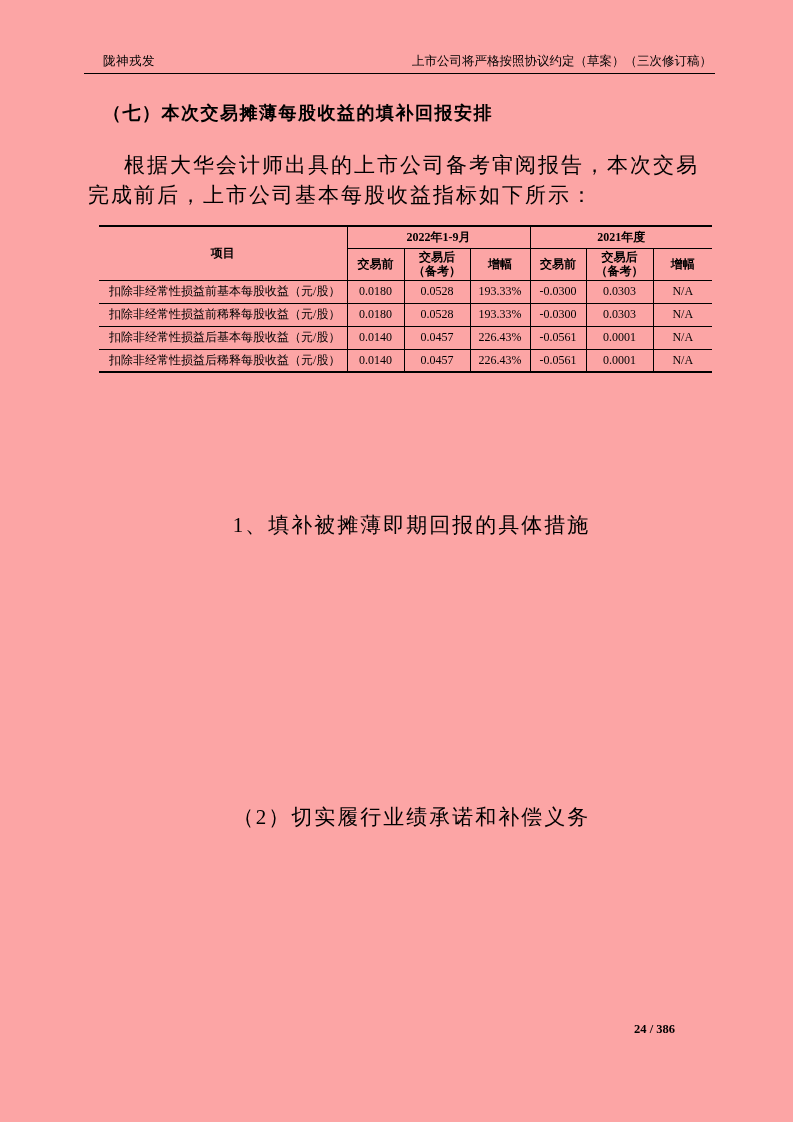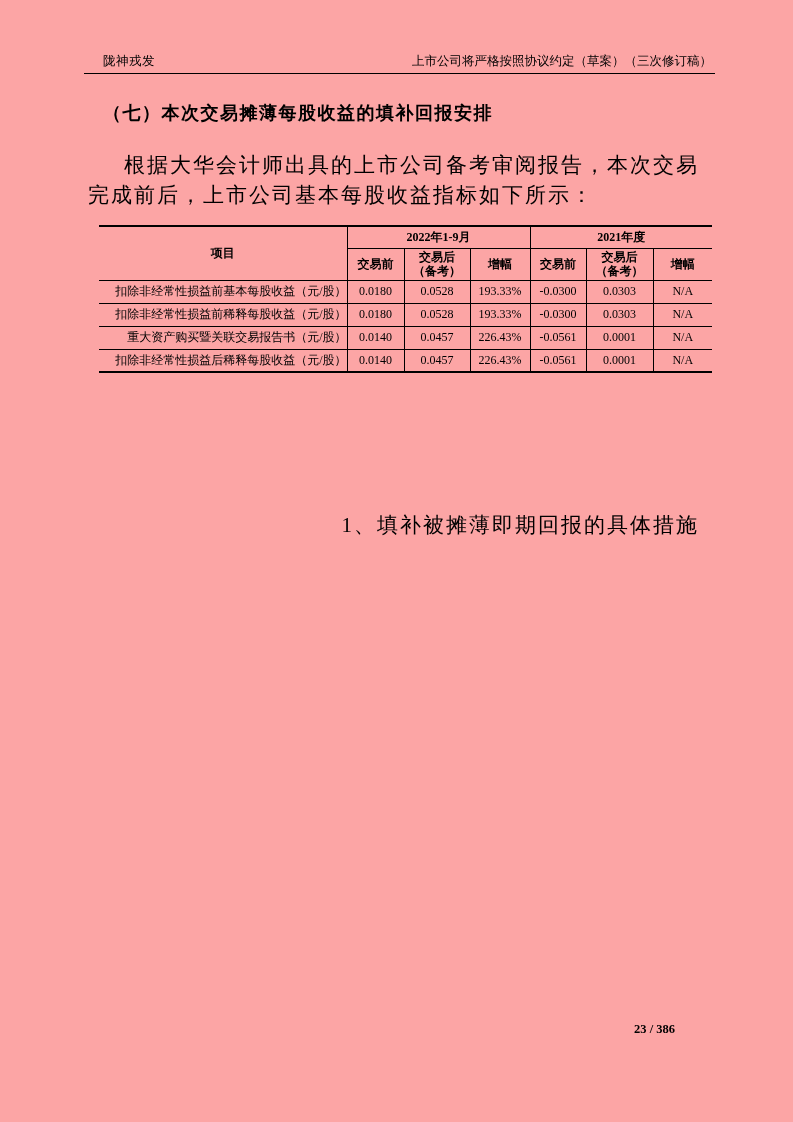--- a/index.html
+++ b/index.html
@@ -31,40 +31,40 @@
     font-family: "Liberation Sans", "DejaVu Sans", sans-serif;
     font-weight: bold; font-size: 18px; letter-spacing: 1.5px;
     line-height: 24px; white-space: nowrap;
   }
   
   .block {
     position: absolute; left: 88px; width: 611px; margin: 0;
     font-size: 21px; line-height: 30px; letter-spacing: 2px;
     text-align: justify; text-indent: 36px;
   }
-  .heading { text-align: right; white-space: nowrap; }
+  .heading { text-align: center; white-space: nowrap; }
   
   .eps-table {
     position: absolute; top: 225px; left: 99px; width: 613px;
     border-collapse: collapse; table-layout: fixed;
   }
   .eps-table th, .eps-table td {
     border: 1px solid #000; padding: 0;
     font-size: 12px; text-align: center; vertical-align: middle;
     overflow: hidden; letter-spacing: 0;
   }
   .eps-table th { font-weight: bold; line-height: 14px; }
   .eps-table tr > *:first-child { border-left: none; }
   .eps-table tr > *:last-child  { border-right: none; }
   .eps-table thead tr:first-child th { border-top: 2.5px solid #000; }
   .eps-table tbody tr:last-child td  { border-bottom: 2.5px solid #000; }
   .thr1 { height: 22px; }
   .thr2 { height: 32px; }
   .eps-table tbody tr { height: 23px; }
-  .eps-table td.lbl { text-align: right; padding-left: 4px; white-space: nowrap; }
+  .eps-table td.lbl { text-align: center; padding-left: 4px; white-space: nowrap; }
   
   .footer {
     position: absolute; top: 1022px; right: 118px;
     font-size: 12.5px; font-weight: bold;
   }
 </style>
 </head>
 <body>
 
 <div class="page">
@@ -115,21 +115,21 @@
       <tr>
         <td class="lbl">扣除非经常性损益前稀释每股收益（元/股）</td>
         <td>0.0180</td>
         <td>0.0528</td>
         <td>193.33%</td>
         <td>-0.0300</td>
         <td>0.0303</td>
         <td>N/A</td>
       </tr>
       <tr>
-        <td class="lbl">重大资产购买暨关联交易报告书（元/股）</td>
+        <td class="lbl">扣除非经常性损益后基本每股收益（元/股）</td>
         <td>0.0140</td>
         <td>0.0457</td>
         <td>226.43%</td>
         <td>-0.0561</td>
         <td>0.0001</td>
         <td>N/A</td>
       </tr>
       <tr>
         <td class="lbl">扣除非经常性损益后稀释每股收益（元/股）</td>
         <td>0.0140</td>
@@ -141,18 +141,19 @@
       </tr>
     </tbody>
   </table>
 
 
   <p class="block heading" style="top:510px">1、填补被摊薄即期回报的具体措施</p>
 
 
 
 
+  <p class="block heading" style="top:802px">（2）切实履行业绩承诺和补偿义务</p>
 
 
 
-  <div class="footer">23 / 386</div>
+  <div class="footer">24 / 386</div>
 
 </div>
 
 </body></html>

